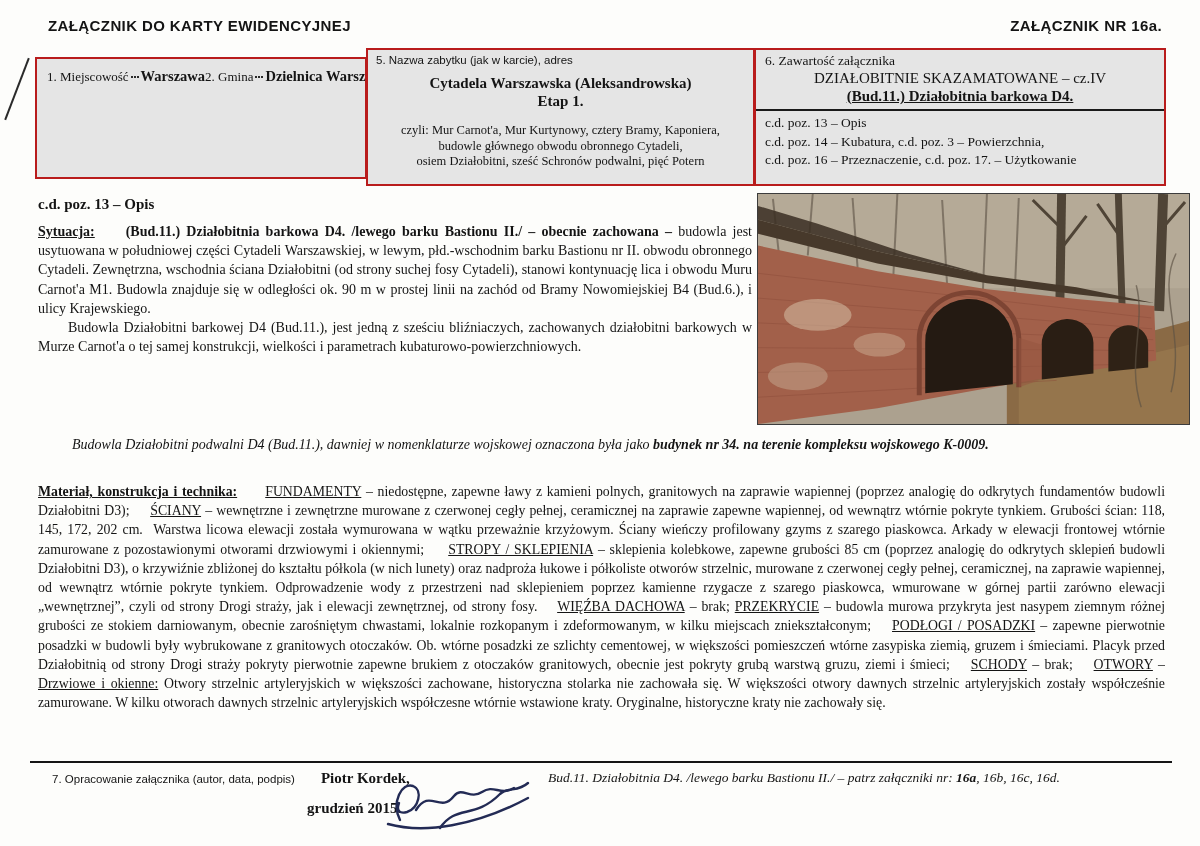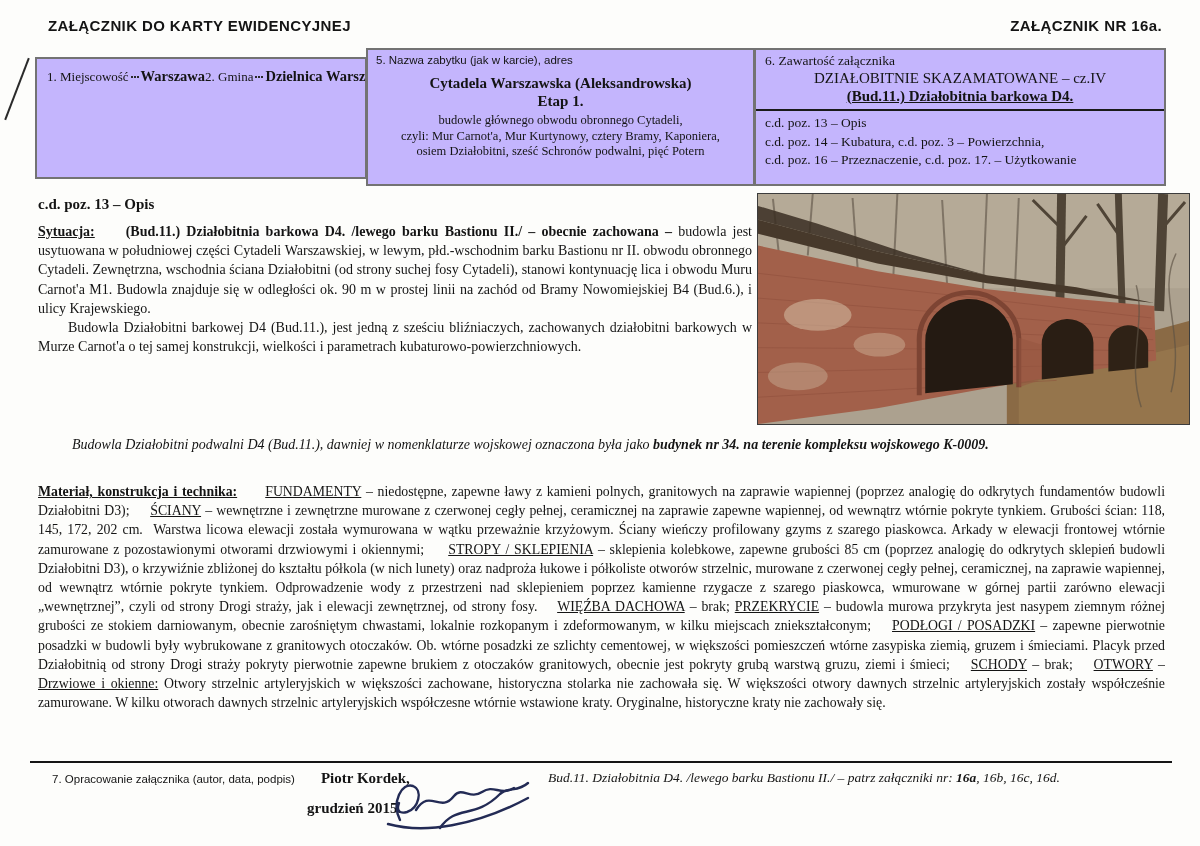--- a/index.html
+++ b/index.html
@@ -5,31 +5,31 @@
   * { margin:0; padding:0; box-sizing:border-box; }
   html,body { width:1200px; height:846px; }
   body { background:#dedede; font-family:"Liberation Serif", serif; color:#141414; }
   .page { position:relative; width:1200px; height:846px; background:#fdfdfb; overflow:hidden; }
 
   .hdr { position:absolute; top:17px; left:48px; width:1114px; display:flex; justify-content:space-between;
          font-family:"Liberation Sans", sans-serif; font-weight:bold; font-size:15px; letter-spacing:.4px; }
 
   .artifact { position:absolute; left:16px; top:56px; width:2px; height:66px; background:#2a2a2a; transform:rotate(21deg); }
 
-  .box { position:absolute; border:2px solid #737373; background:#c4b5fd; }
+  .box { position:absolute; border:2px solid #b91c1c; background:#e5e5e5; }
   .box1 { left:35px; top:57px; width:332px; height:122px; padding:9px 12px 9px 10px;
           display:flex; flex-direction:row; justify-content:space-between; }
   .loc-row { display:flex; align-items:baseline; font-size:13px; white-space:nowrap; }
   .leader { flex:1 1 auto; border-bottom:2px dotted #2b2b2b; margin:0 2px; transform:translateY(-3px); min-width:8px; }
   .loc-value { font-weight:bold; font-size:14.5px; }
 
   .box2 { left:366px; top:48px; width:389px; height:138px; padding:4px 8px; text-align:center; }
   .field-label { font-family:"Liberation Sans", sans-serif; font-size:11.5px; text-align:left; }
   .mon-name { font-weight:bold; font-size:15px; margin-top:9px; }
-  .mon-stage { font-weight:bold; font-size:15px; margin-top:1px; margin-bottom:3px; }
+  .mon-stage { font-weight:bold; font-size:15px; margin-top:1px; margin-bottom:13px; }
   .mon-line { font-size:12.5px; line-height:15.5px; }
 
   .box3 { left:754px; top:48px; width:412px; height:138px; padding:3px 9px; }
   .att-label { font-size:13.5px; }
   .att-series { font-size:15px; text-align:center; margin-top:1px; }
   .att-building { font-size:15px; font-weight:bold; text-decoration:underline; text-align:center; line-height:18px; }
   .att-divider { border-top:2px solid #1a1a1a; margin:4px -9px 3px -9px; }
   .att-item { font-size:13.5px; line-height:18.5px; white-space:nowrap; }
 
   .section-heading { position:absolute; left:38px; top:196px; font-weight:bold; font-size:15px; }
@@ -88,22 +88,22 @@
       <span>4. Województwo</span>
       <span class="leader"></span>
       <span class="loc-value">mazowieckie</span>
     </div>
   </div>
 
   <div class="box box2">
     <div class="field-label">5. Nazwa zabytku (jak w karcie), adres</div>
     <div class="mon-name">Cytadela Warszawska (Aleksandrowska)</div>
     <div class="mon-stage">Etap 1.</div>
+    <div class="mon-line">czyli: Mur Carnot'a, Mur Kurtynowy, cztery Bramy, Kaponiera,</div>
     <div class="mon-line">budowle głównego obwodu obronnego Cytadeli,</div>
-    <div class="mon-line">czyli: Mur Carnot'a, Mur Kurtynowy, cztery Bramy, Kaponiera,</div>
     <div class="mon-line">osiem Działobitni, sześć Schronów podwalni, pięć Potern</div>
   </div>
 
   <div class="box box3">
     <div class="att-label">6. Zawartość załącznika</div>
     <div class="att-series">DZIAŁOBITNIE SKAZAMATOWANE – cz.IV</div>
     <div class="att-building">(Bud.11.)  Działobitnia barkowa D4.</div>
     <div class="att-divider"></div>
     <div class="att-item">c.d. poz. 13 – Opis</div>
     <div class="att-item">c.d. poz. 14 – Kubatura,  c.d. poz. 3 – Powierzchnia,</div>

